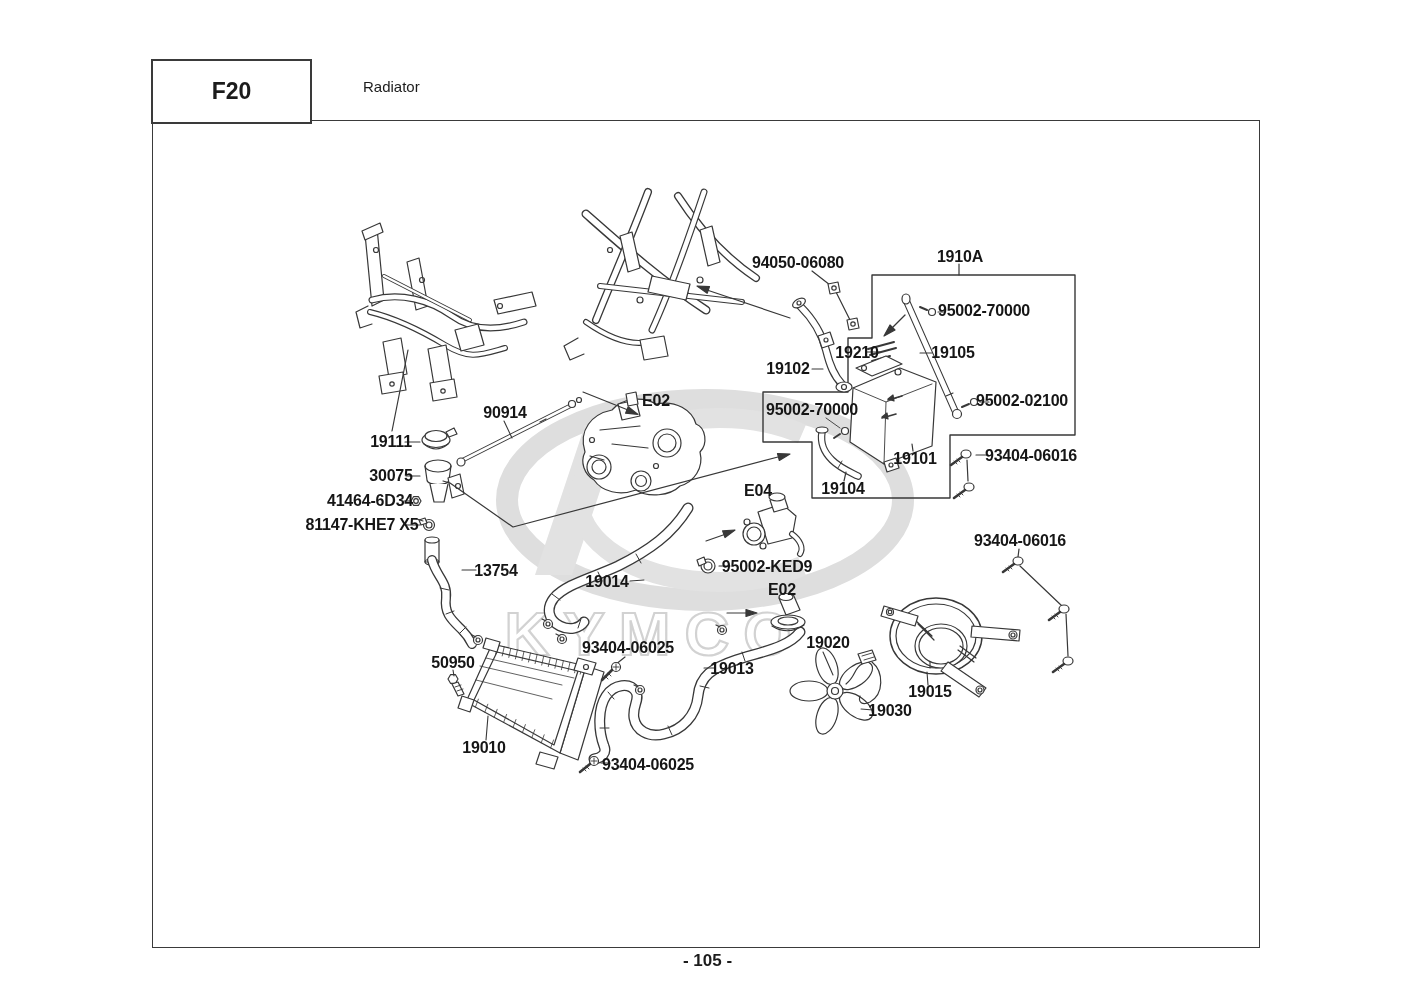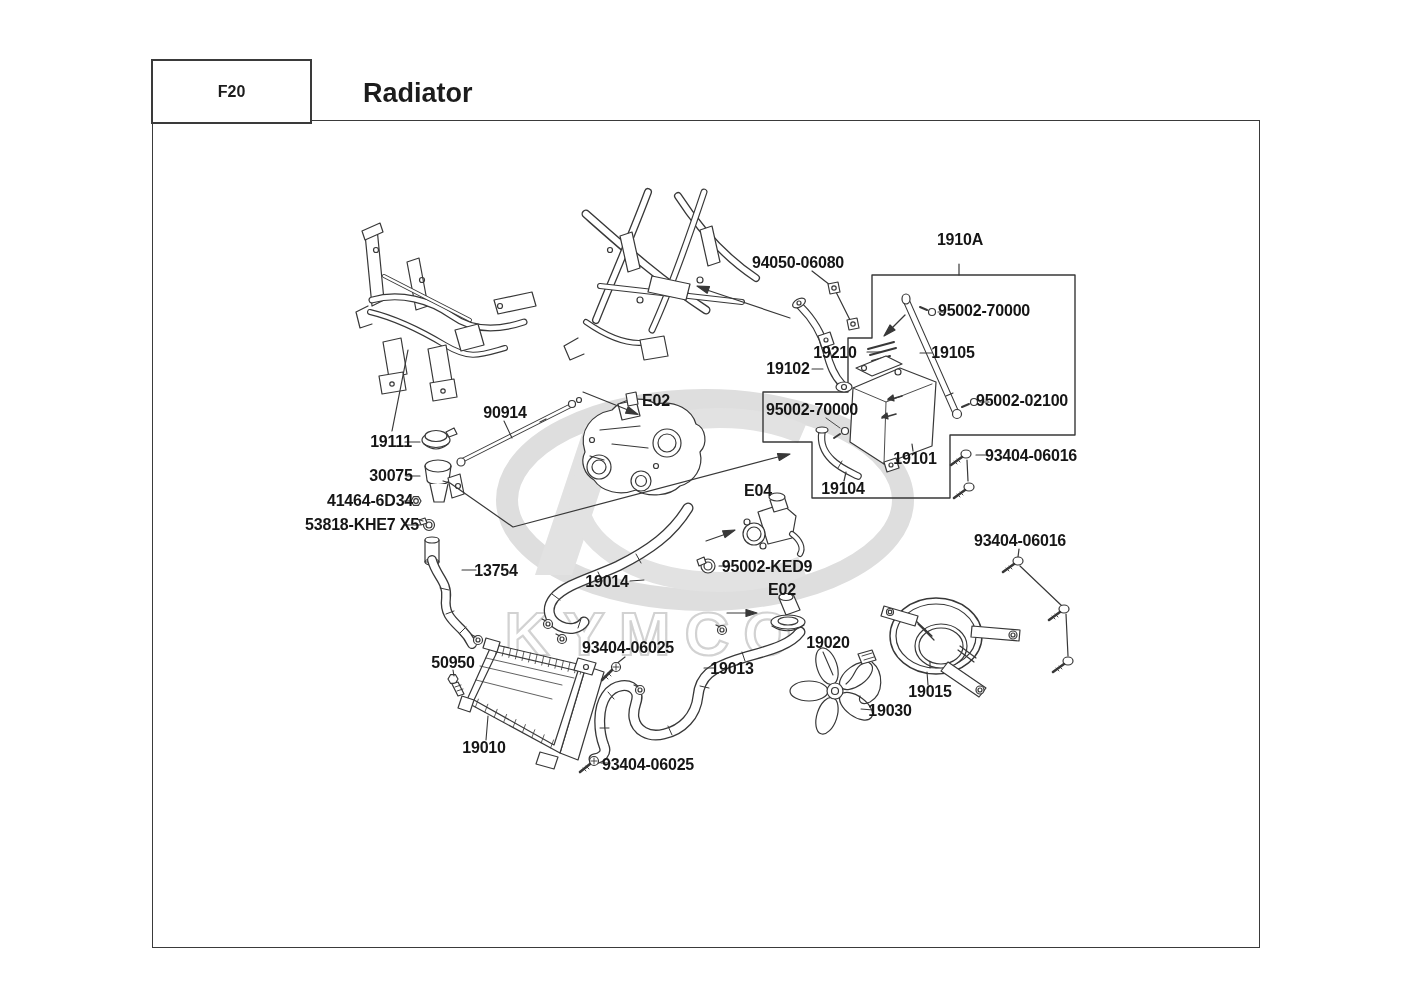--- a/index.html
+++ b/index.html
@@ -1,20 +1,20 @@
 <!DOCTYPE html>
 <html><head>
 <meta charset="utf-8">
 <style>
   html,body{margin:0;padding:0;background:#ffffff;}
   #page{position:relative;width:1415px;height:1000px;background:#fff;overflow:hidden;
         font-family:"Liberation Sans", sans-serif;color:#1c1c1c;}
   .code-box{position:absolute;left:151px;top:59px;width:157px;height:61px;border:2px solid #3a3a3a;
-            display:flex;align-items:center;justify-content:center;font-size:16px;font-weight:bold;background:#fff;z-index:5;}
-  .fig-title{position:absolute;left:363px;top:78px;font-size:27px;font-weight:bold;z-index:5;}
+            display:flex;align-items:center;justify-content:center;font-size:23px;font-weight:bold;background:#fff;z-index:5;}
+  .fig-title{position:absolute;left:363px;top:78px;font-size:15px;font-weight:normal;z-index:5;}
   .frame-border{position:absolute;left:152px;top:120px;width:1106px;height:826px;border:1.5px solid #3a3a3a;z-index:1;}
   .page-num{position:absolute;left:0;top:951px;width:1415px;text-align:center;font-size:17px;font-weight:bold;}
   svg.scene{position:absolute;left:0;top:0;z-index:2;}
   .lbl{position:absolute;transform:translate(-50%,-50%);white-space:nowrap;
        font-size:16px;font-weight:bold;letter-spacing:-0.2px;color:#161616;z-index:4;}
   .wm-text{fill:#ffffff;stroke:#d2d2d2;stroke-width:2.2px;font-size:62px;font-weight:bold;letter-spacing:14px;
            font-family:"Liberation Sans",sans-serif;}
 </style>
 </head>
 <body>
@@ -407,45 +407,46 @@
         <path d="M405 442 L420 442 M406 476 L420 476 M404 501 L410 501 M405 525 L420 525"></path>
         <path d="M812 369 L823 369 M880 352 L867 352 M920 353 L932 353"></path>
         <path d="M462 570 L476 570 M630 581 L644 580 M719 566 L730 566 M704 668 L714 668 M861 709 L873 710"></path>
         <path d="M504 421 L512 438 M823 652 L833 675 M927 672 L928 685 M486 740 L488 716 M453 670 L454 676 M930 662 L930 668"></path>
       </g>
     </g>
   </svg>
 
   <div>
     <div class="lbl" style="left:798px;top:263px">94050-06080</div>
-    <div class="lbl" style="left:960px;top:240px">1910A</div>
+    <div class="lbl" style="left:960px;top:257px">1910A</div>
     <div class="lbl" style="left:984px;top:311px">95002-70000</div>
     <div class="lbl" style="left:788px;top:369px">19102</div>
-    <div class="lbl" style="left:835px;top:353px">19210</div>
+    <div class="lbl" style="left:857px;top:353px">19210</div>
     <div class="lbl" style="left:953px;top:353px">19105</div>
     <div class="lbl" style="left:1022px;top:401px">95002-02100</div>
     <div class="lbl" style="left:812px;top:410px">95002-70000</div>
     <div class="lbl" style="left:915px;top:459px">19101</div>
     <div class="lbl" style="left:1031px;top:456px">93404-06016</div>
     <div class="lbl" style="left:843px;top:489px">19104</div>
     <div class="lbl" style="left:505px;top:413px">90914</div>
     <div class="lbl" style="left:656px;top:401px">E02</div>
     <div class="lbl" style="left:391px;top:442px">19111</div>
     <div class="lbl" style="left:391px;top:476px">30075</div>
     <div class="lbl" style="left:370px;top:501px">41464-6D34</div>
-    <div class="lbl" style="left:362px;top:525px">53818-KHE7 X5</div>
+    <div class="lbl" style="left:362px;top:525px">81147-KHE7 X5</div>
     <div class="lbl" style="left:758px;top:491px">E04</div>
     <div class="lbl" style="left:496px;top:571px">13754</div>
     <div class="lbl" style="left:607px;top:582px">19014</div>
     <div class="lbl" style="left:767px;top:567px">95002-KED9</div>
     <div class="lbl" style="left:782px;top:590px">E02</div>
     <div class="lbl" style="left:628px;top:648px">93404-06025</div>
     <div class="lbl" style="left:732px;top:669px">19013</div>
     <div class="lbl" style="left:828px;top:643px">19020</div>
     <div class="lbl" style="left:453px;top:663px">50950</div>
     <div class="lbl" style="left:930px;top:692px">19015</div>
     <div class="lbl" style="left:890px;top:711px">19030</div>
     <div class="lbl" style="left:1020px;top:541px">93404-06016</div>
     <div class="lbl" style="left:484px;top:748px">19010</div>
     <div class="lbl" style="left:648px;top:765px">93404-06025</div>
   </div>
 
+  <div class="page-num">- 105 -</div>
 </div>
 
 </body></html>

